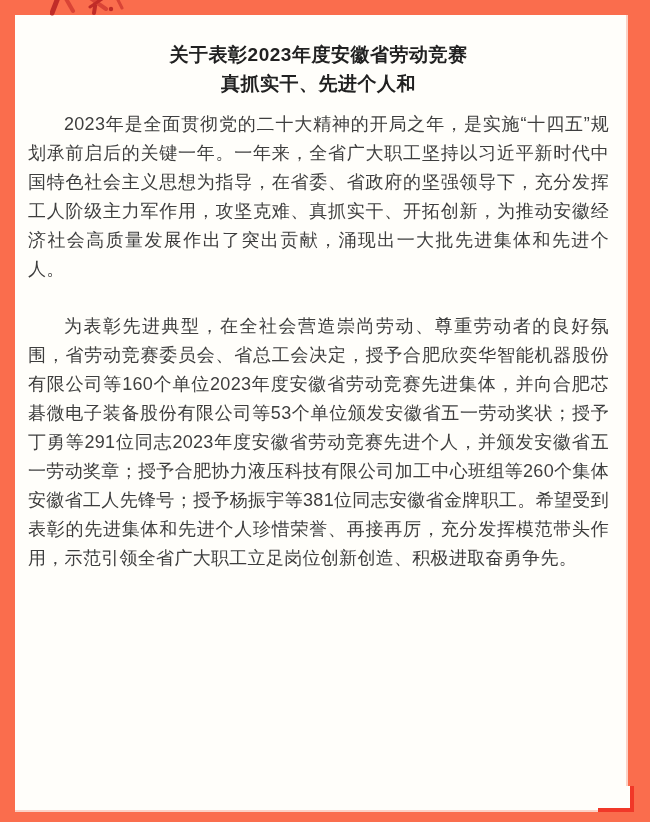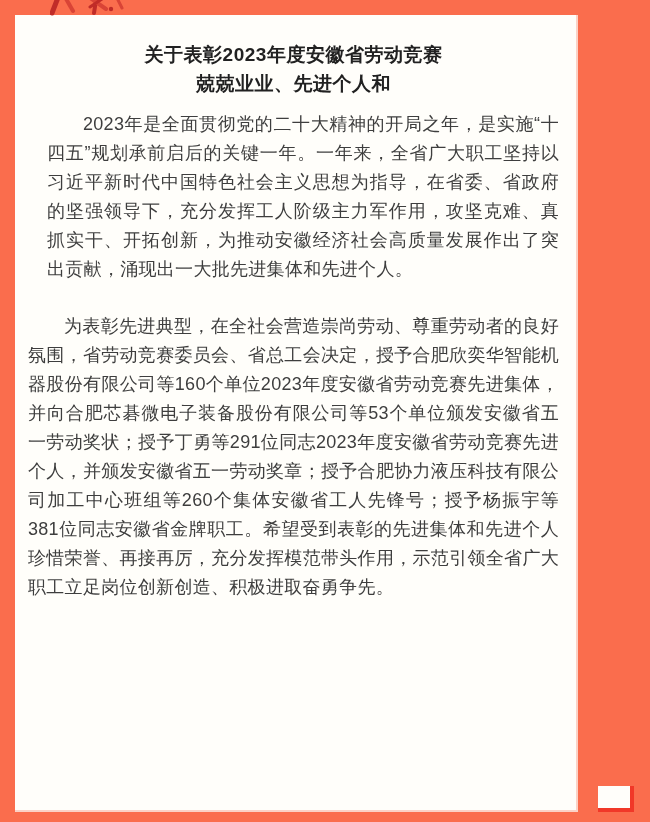--- a/index.html
+++ b/index.html
@@ -19,21 +19,21 @@
     background:var(--frame);
     overflow:hidden;
     font-family:"Liberation Sans","DejaVu Sans",sans-serif;
   }
   .decoration{
     position:absolute;left:50px;top:0;width:90px;height:16px;
     overflow:hidden;z-index:3;
   }
   .card{
     position:absolute;left:15px;top:15px;
-    width:563px;height:797px;
+    width:613px;height:797px;
     background:var(--card);
     border-right:2px solid var(--pale-line);
     border-bottom:2px solid var(--pale-line);
     padding:25px 17px 0 13px;
     z-index:1;
   }
   .corner-step{
     position:absolute;left:598px;top:786px;
     width:36px;height:26px;
     background:var(--card);
@@ -51,21 +51,21 @@
   h1.doc-title span{display:block;}
   .doc-body p{
     margin-top:28px;
     font-size:18px;line-height:29px;
     letter-spacing:0.3px;
     color:var(--body-text);
     text-align:justify;
     text-justify:inter-ideograph;
     text-indent:2em;
   }
-  .doc-body p:first-of-type{margin-top:12px;margin-left:19px;}
+  .doc-body p:first-of-type{margin-top:12px;}
 </style>
 </head>
 <body>
 
 <div class="decoration">
   <svg width="90" height="16" viewBox="0 0 90 16" aria-hidden="true">
     <g stroke="#c02c28" stroke-linecap="round" fill="none">
       <line x1="9" y1="-5" x2="2" y2="13" stroke-width="5"></line>
       <line x1="15" y1="-3" x2="23" y2="11" stroke-width="4" stroke="#d94436"></line>
       <line x1="47" y1="-6" x2="44" y2="13" stroke-width="4"></line>
@@ -73,21 +73,21 @@
       <line x1="58" y1="-5" x2="40" y2="7" stroke-width="3"></line>
       <line x1="66" y1="-4" x2="72" y2="8" stroke-width="3" stroke="#d94436"></line>
     </g>
     <circle cx="61" cy="9" r="2.2" fill="#c02c28"></circle>
   </svg>
 </div>
 
 <div class="card">
   <h1 class="doc-title">
     <span>关于表彰2023年度安徽省劳动竞赛</span>
-    <span>兢兢业业、先进个人和</span>
+    <span>真抓实干、先进个人和</span>
   </h1>
   <div class="doc-body">
     <p>2023年是全面贯彻党的二十大精神的开局之年，是实施“十四五”规划承前启后的关键一年。一年来，全省广大职工坚持以习近平新时代中国特色社会主义思想为指导，在省委、省政府的坚强领导下，充分发挥工人阶级主力军作用，攻坚克难、真抓实干、开拓创新，为推动安徽经济社会高质量发展作出了突出贡献，涌现出一大批先进集体和先进个人。</p>
     <p>为表彰先进典型，在全社会营造崇尚劳动、尊重劳动者的良好氛围，省劳动竞赛委员会、省总工会决定，授予合肥欣奕华智能机器股份有限公司等160个单位2023年度安徽省劳动竞赛先进集体，并向合肥芯碁微电子装备股份有限公司等53个单位颁发安徽省五一劳动奖状；授予丁勇等291位同志2023年度安徽省劳动竞赛先进个人，并颁发安徽省五一劳动奖章；授予合肥协力液压科技有限公司加工中心班组等260个集体安徽省工人先锋号；授予杨振宇等381位同志安徽省金牌职工。希望受到表彰的先进集体和先进个人珍惜荣誉、再接再厉，充分发挥模范带头作用，示范引领全省广大职工立足岗位创新创造、积极进取奋勇争先。</p>
   </div>
 </div>
 
 <div class="corner-step"></div>
 
 </body></html>

